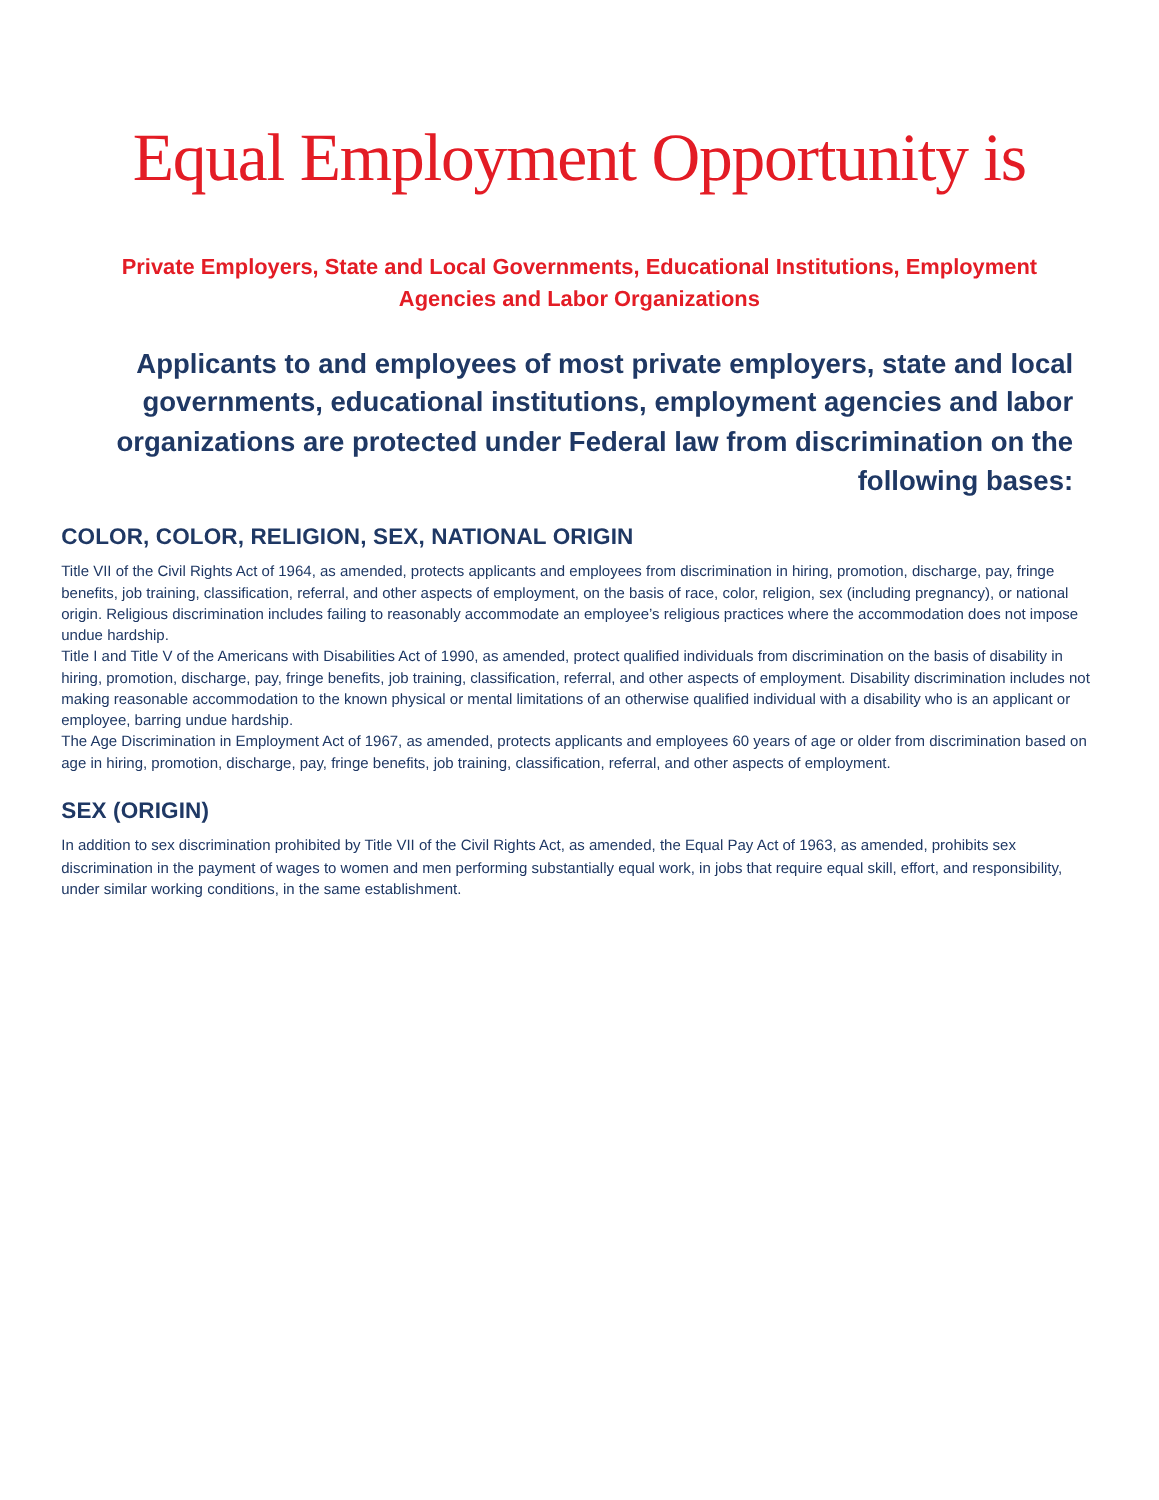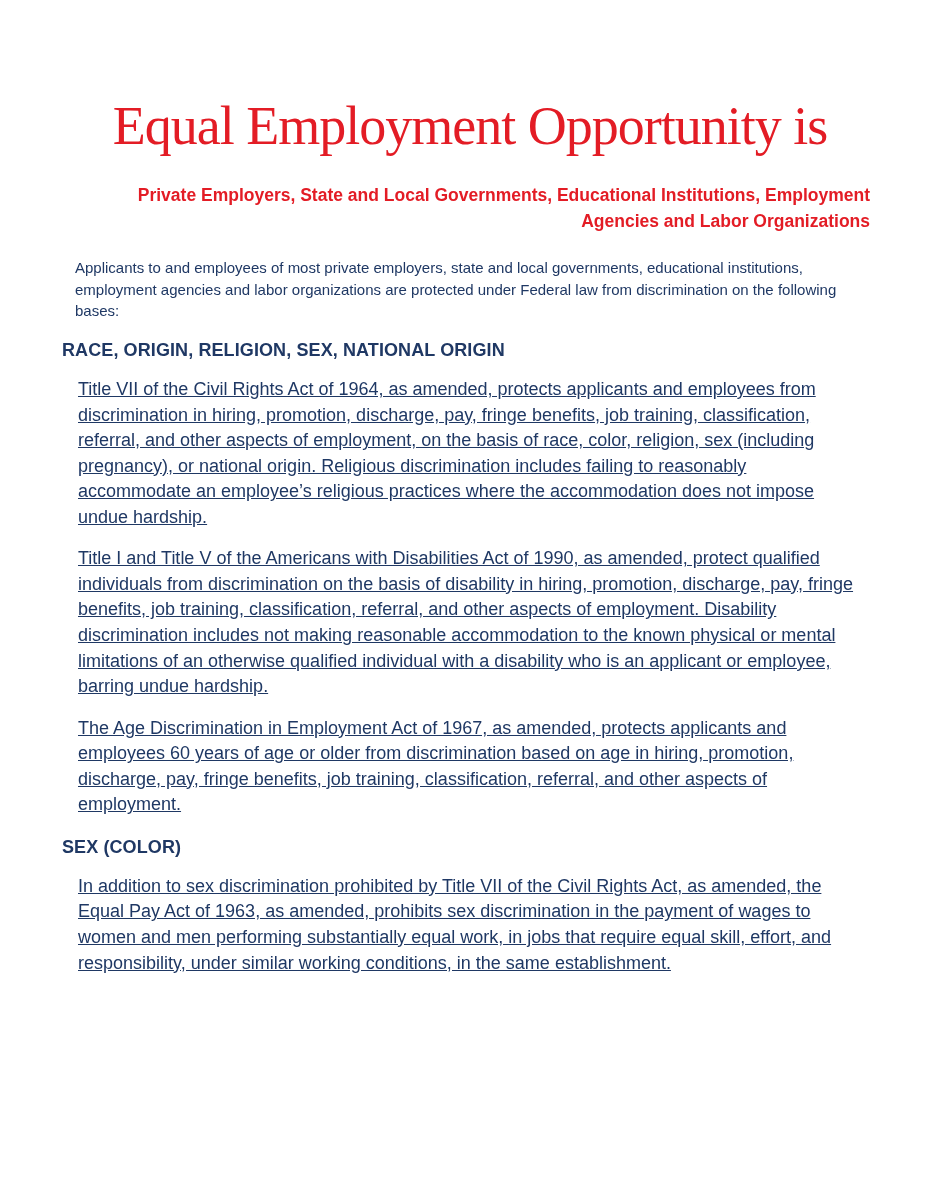--- a/index.html
+++ b/index.html
@@ -10,21 +10,21 @@
   body {
     width: 927px;
     height: 1200px;
     font-family: "Liberation Sans", sans-serif;
     overflow: hidden;
   }
   .page {
     box-sizing: border-box;
     width: 927px;
     height: 1200px;
-    padding: 96px 49px 0 62px;
+    padding: 96px 49px 0 49px;
   }
   .title {
     font-family: "Liberation Serif", "DejaVu Serif", serif;
     font-weight: normal;
     font-size: 54px;
     line-height: 1.12;
     color: #e31c25;
     text-align: center;
     margin: 0;
     letter-spacing: -1px;
@@ -43,71 +43,71 @@
   .headline-wrap text {
     font-family: "DejaVu Sans", sans-serif;
     font-weight: bold;
     fill: #153a64;
   }
   .subtitle {
     color: #e31c25;
     font-size: 17.5px;
     font-weight: bold;
     line-height: 1.45;
-    text-align: right;
+    text-align: center;
     max-width: 800px;
-    margin: 27px auto 0 auto;
+    margin: 45px auto 0 auto;
   }
   .intro {
     color: #1f3864;
-    font-size: 15px;
+    font-size: 22px;
     line-height: 1.42;
-    text-align: left;
+    text-align: right;
     max-width: 790px;
     margin: 23px auto 0 auto;
+    font-weight: bold;
   }
   .section { margin: 0; }
   .sec-heading {
     color: #1f3864;
     font-size: 18px;
     font-weight: bold;
     letter-spacing: 0.1px;
     margin: 19px 0 9px 0;
   }
   .sec-body {
     color: #1f3864;
-    font-size: 18px;
+    font-size: 12px;
     line-height: 1.42;
-    margin: 16px;
-    text-decoration: underline;
+    margin: 0;
   }
 </style>
 </head>
 <body>
 
 <div class="page">
 
   <h1 class="title">Equal Employment Opportunity is</h1>
 
 
   <h2 class="subtitle">Private Employers, State and Local Governments, Educational Institutions, Employment Agencies and Labor Organizations</h2>
 
   <p class="intro">Applicants to and employees of most private employers, state and local governments, educational institutions, employment agencies and labor organizations are protected under Federal law from discrimination on the following bases:</p>
 
   <section class="section">
-    <h3 class="sec-heading">RACE, ORIGIN, RELIGION, SEX, NATIONAL ORIGIN</h3>
+    <h3 class="sec-heading">COLOR, COLOR, RELIGION, SEX, NATIONAL ORIGIN</h3>
     <p class="sec-body">Title VII of the Civil Rights Act of 1964, as amended, protects applicants and employees from discrimination in hiring, promotion, discharge, pay, fringe benefits, job training, classification, referral, and other aspects of employment, on the basis of race, color, religion, sex (including pregnancy), or national origin. Religious discrimination includes failing to reasonably accommodate an employee’s religious practices where the accommodation does not impose undue hardship.</p>
   </section>
 
   <section class="section">
     <p class="sec-body">Title I and Title V of the Americans with Disabilities Act of 1990, as amended, protect qualified individuals from discrimination on the basis of disability in hiring, promotion, discharge, pay, fringe benefits, job training, classification, referral, and other aspects of employment. Disability discrimination includes not making reasonable accommodation to the known physical or mental limitations of an otherwise qualified individual with a disability who is an applicant or employee, barring undue hardship.</p>
   </section>
 
   <section class="section">
     <p class="sec-body">The Age Discrimination in Employment Act of 1967, as amended, protects applicants and employees 60 years of age or older from discrimination based on age in hiring, promotion, discharge, pay, fringe benefits, job training, classification, referral, and other aspects of employment.</p>
   </section>
 
   <section class="section">
-    <h3 class="sec-heading">SEX (COLOR)</h3>
+    <h3 class="sec-heading">SEX (ORIGIN)</h3>
     <p class="sec-body">In addition to sex discrimination prohibited by Title VII of the Civil Rights Act, as amended, the Equal Pay Act of 1963, as amended, prohibits sex discrimination in the payment of wages to women and men performing substantially equal work, in jobs that require equal skill, effort, and responsibility, under similar working conditions, in the same establishment.</p>
   </section>
 
 </div>
 
 </body></html>

